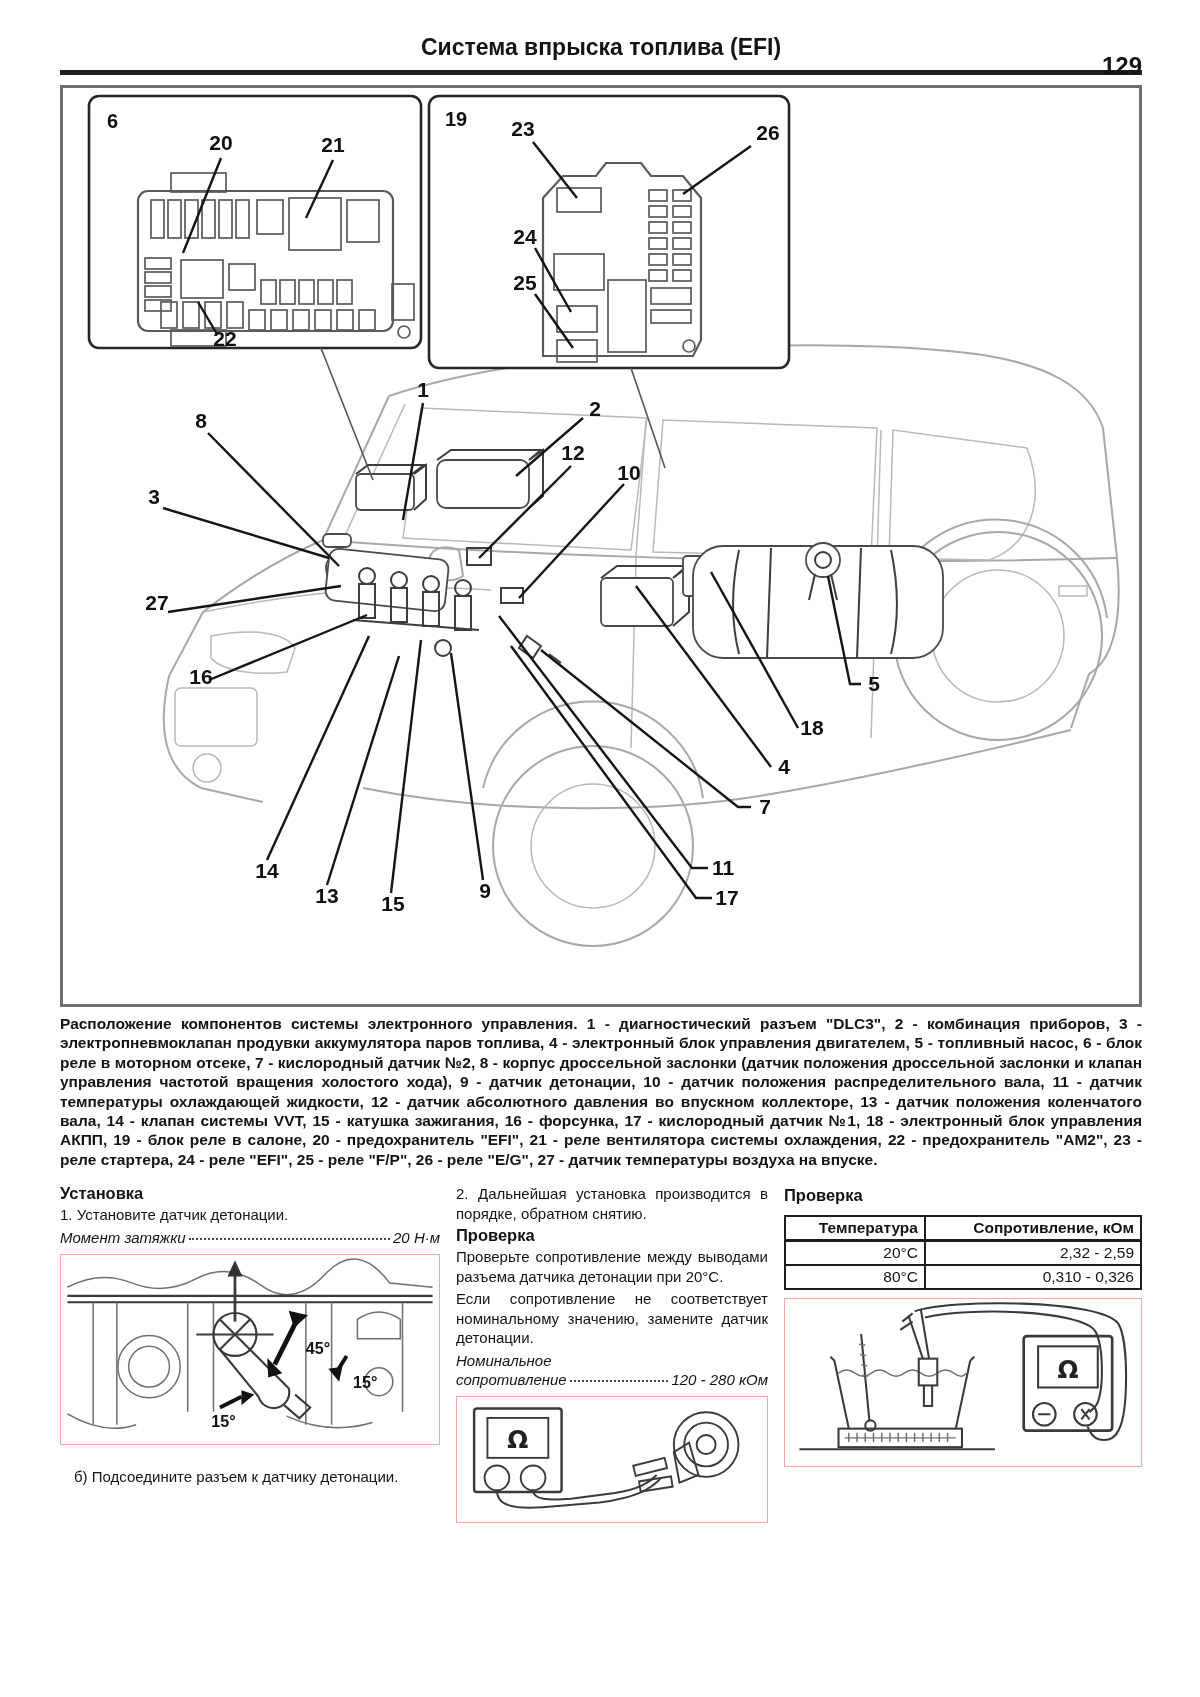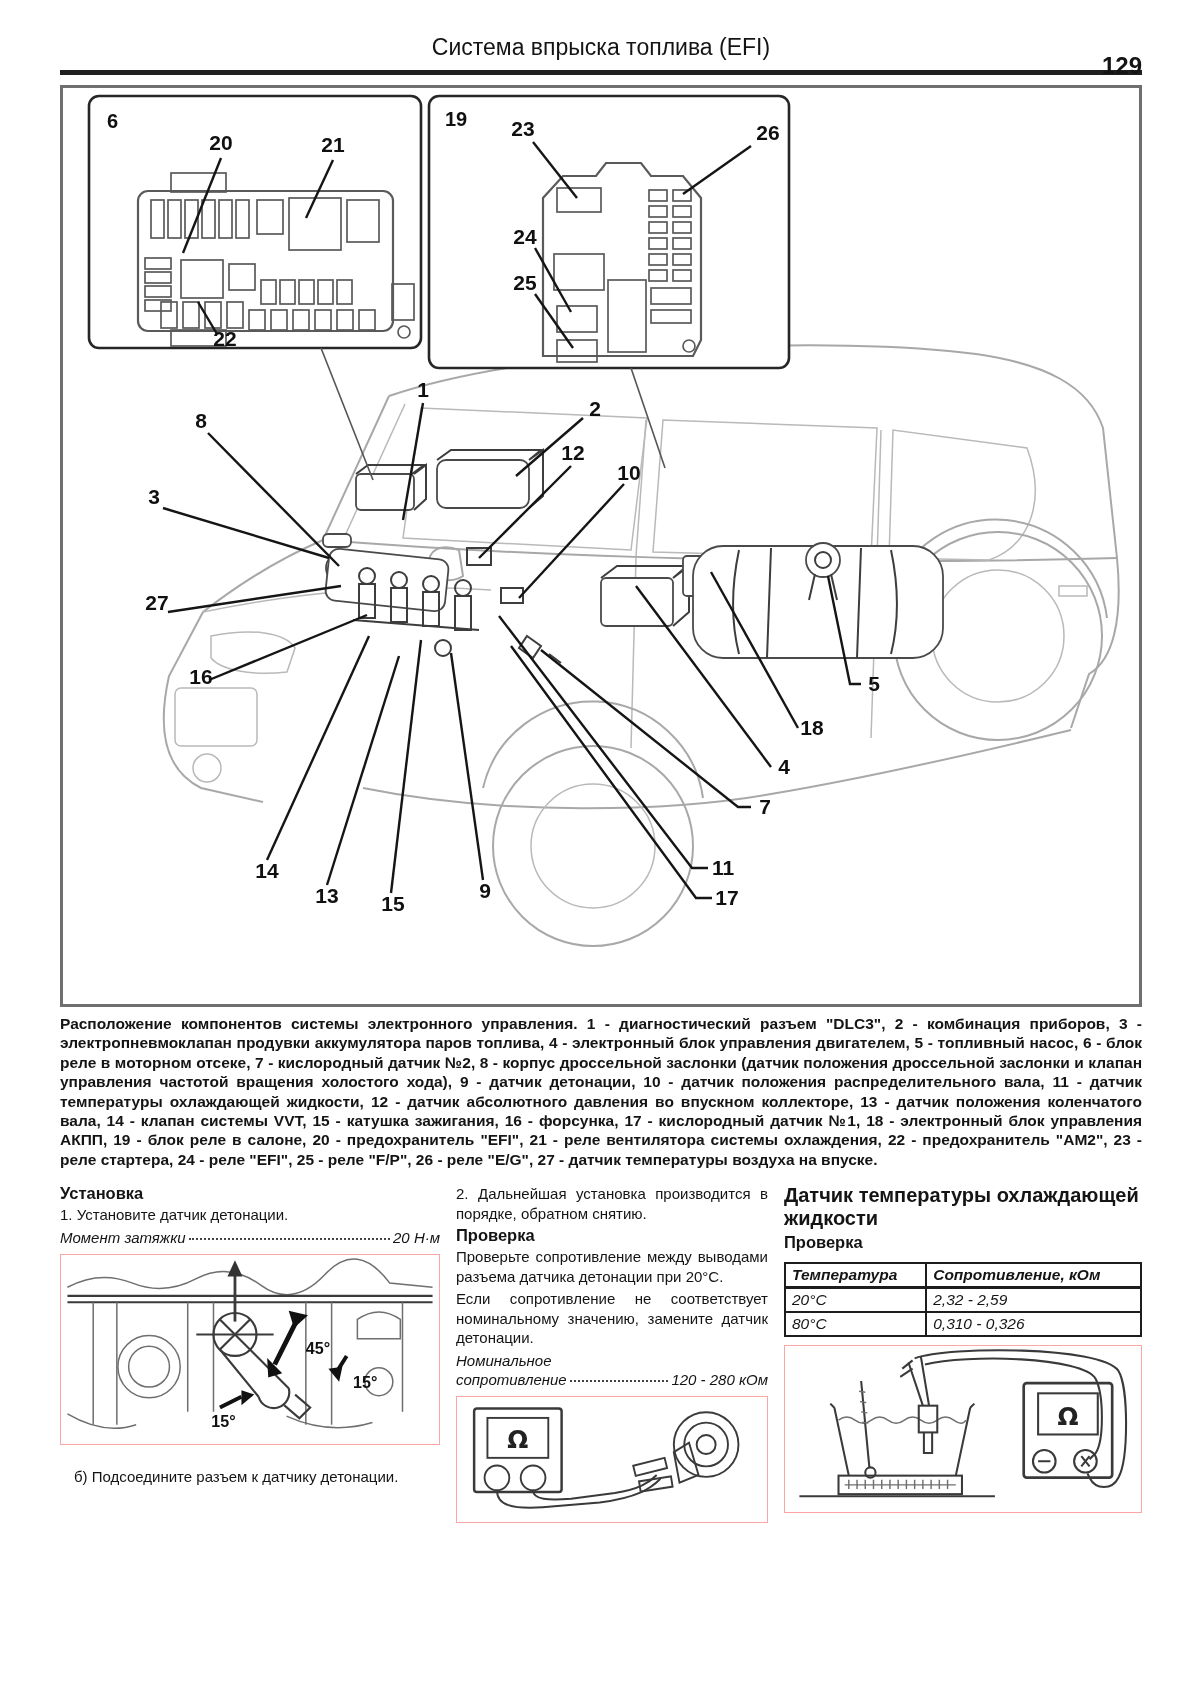--- a/index.html
+++ b/index.html
@@ -2,21 +2,21 @@
 <html><head>
 <meta charset="utf-8">
 <style>
   html,body{margin:0;padding:0;background:#ffffff;}
   body{width:1200px;height:1697px;overflow:hidden;color:#141414;
        font-family:"Liberation Sans",sans-serif;}
   .page{padding:34px 58px 0 60px;width:1082px;}
 
   
   .hdr{position:relative;border-bottom:5px solid #202020;padding-bottom:9px;}
-  .hdr h1{margin:0;text-align:center;font-size:23px;font-weight:normal;}
+  .hdr h1{margin:0;text-align:center;font-size:23px;font-weight:bold;}
   .pagenum{position:absolute;right:0;top:-2px;font-size:24px;font-weight:bold;margin-top:20px;}
 
   
   .frame{margin-top:10px;border:3px solid #6f6f6f;background:#fff;height:916px;}
   .frame svg{display:block;width:100%;height:100%;}
 
   .callout{font:bold 21px "Liberation Sans",sans-serif;fill:#101010;}
   .insetlbl{font:bold 20px "Liberation Sans",sans-serif;fill:#101010;}
   .lead{stroke:#151515;stroke-width:2.4;fill:none;}
   .lead-thin{stroke:#555;stroke-width:1.6;fill:none;}
@@ -48,21 +48,21 @@
   .figbox svg{display:block;width:100%;}
   .sk{stroke:#3a3a3a;stroke-width:2;fill:none;}
   .skl{stroke:#6f6f6f;stroke-width:1.4;fill:none;}
   .skb{stroke:#111;stroke-width:4.5;fill:none;}
   .ang{font:bold 15px "Liberation Sans",sans-serif;fill:#111;}
   .ohm{font:bold 26px "DejaVu Sans",sans-serif;fill:#222;}
 
   
   table{border-collapse:collapse;width:100%;margin:10px 0 4px;}
   th,td{border:2px solid #1d1d1d;font-size:15.5px;padding:2px 6px;
-        text-align:left;font-style:italic;}
+        text-align:right;}
   th{font-weight:bold;border-bottom-width:3px;}
 </style>
 </head>
 <body>
 
 <div class="page">
 
   <div class="hdr">
     <h1>Система впрыска топлива (EFI)</h1>
     <div class="pagenum">129</div>
@@ -336,21 +336,20 @@
             <rect x="186" y="68" width="34" height="11" transform="rotate(-14 203 73)"></rect>
             <rect x="192" y="86" width="34" height="11" transform="rotate(-9 209 91)"></rect>
           </g>
           <path class="sk" d="M42,98 C42,114 58,118 90,116 L150,111 C190,106 204,96 214,86"></path>
           <path class="sk" d="M80,98 C80,108 96,109 120,107 L166,101 C192,97 202,90 210,82"></path>
         </svg>
       </div>
     </div>
 
     <div class="c3">
-      <h2>Датчик температуры охлаждающей жидкости</h2>
       <h3 style="margin-top:2px">Проверка</h3>
 
       <table>
         <tbody>
             <tr>
           <th>Температура</th>
           <th>Сопротивление, кОм</th>
         </tr>
         <tr>
           <td>20°С</td>

